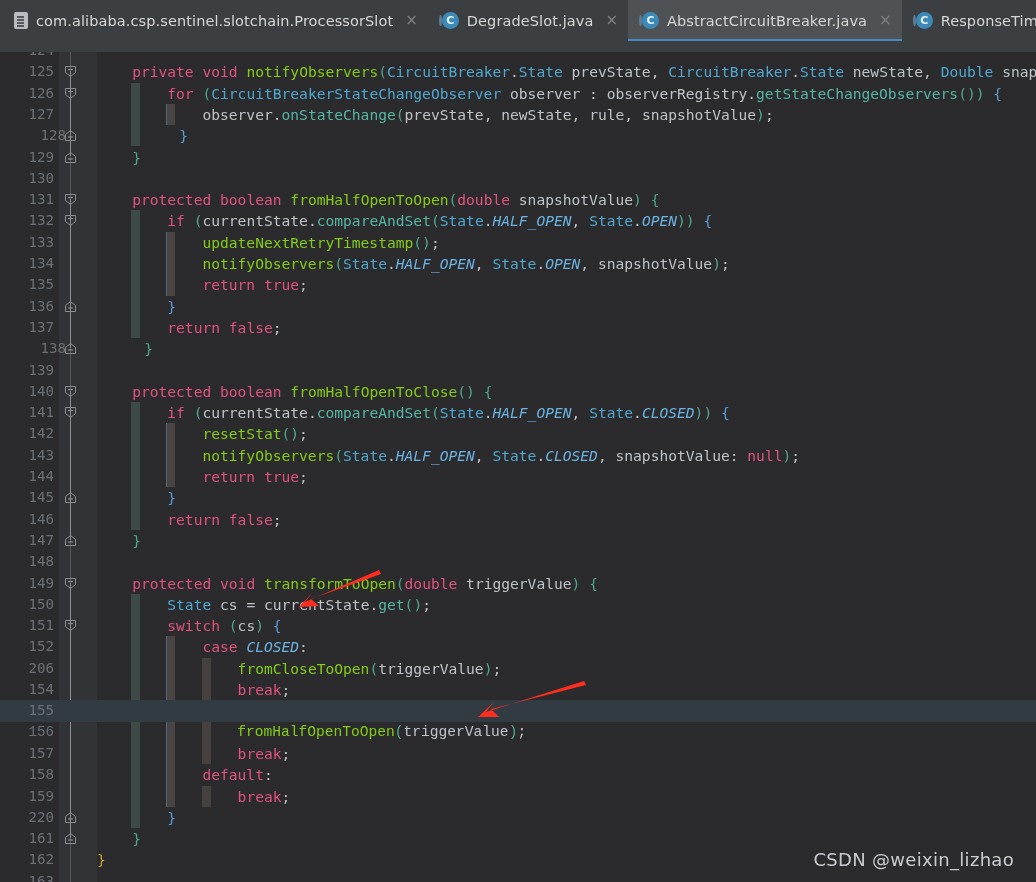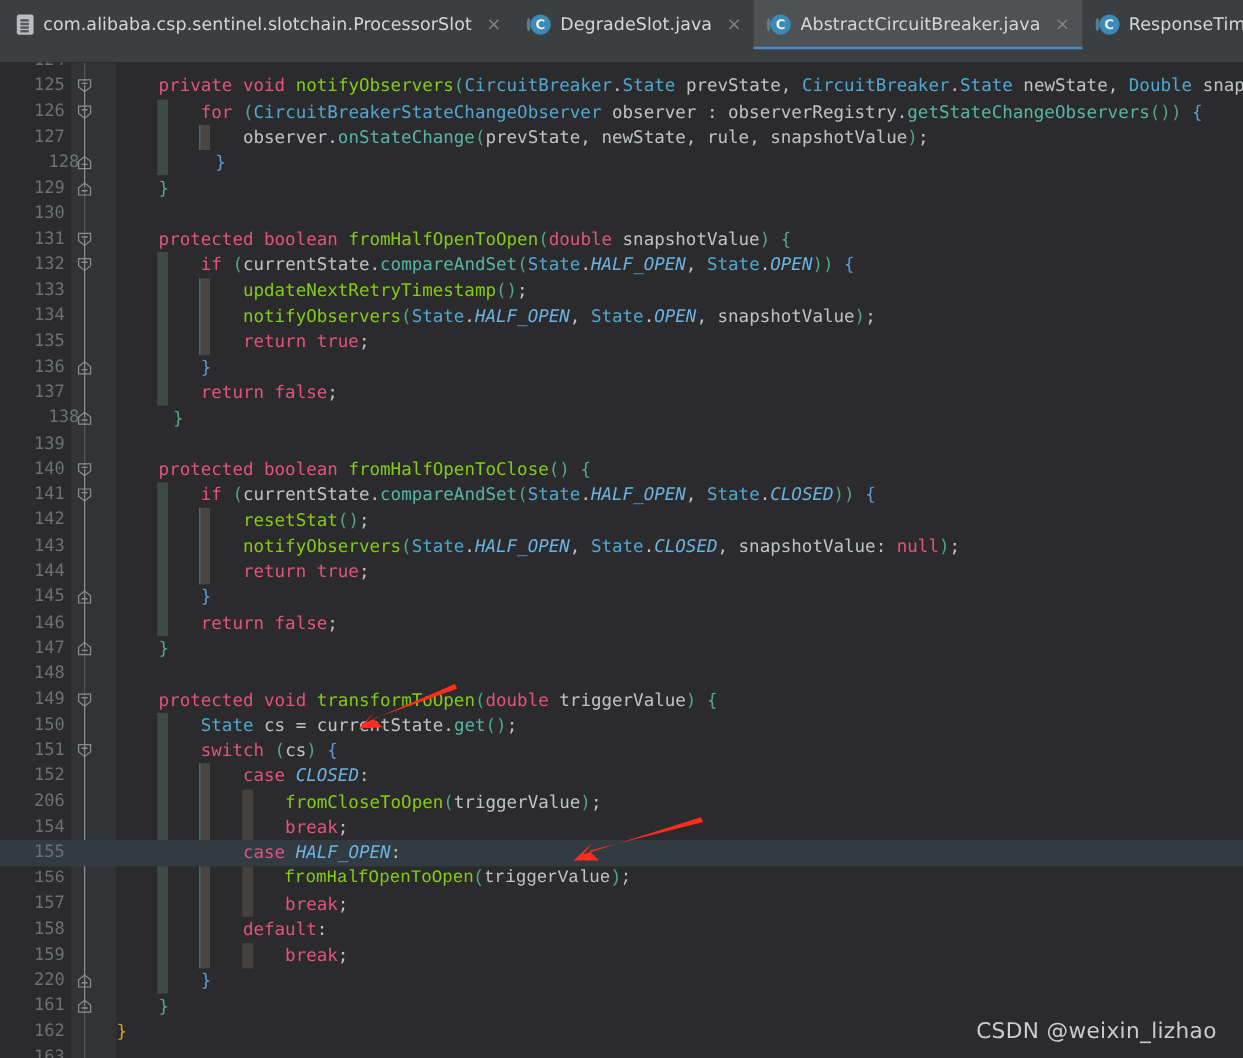--- a/index.html
+++ b/index.html
@@ -362,21 +362,21 @@
       <div class="row" style="position: absolute; left: 0px; right: 0px; top: 435.3px;"><span class="lineno">145</span><span class="code">        <span class="br3">}</span></span></div>
       <div class="row" style="position: absolute; left: 0px; right: 0px; top: 456.6px;"><span class="lineno">146</span><span class="code">        <span class="kw">return</span> <span class="kw">false</span><span class="pun">;</span></span></div>
       <div class="row" style="position: absolute; left: 0px; right: 0px; top: 477.9px; padding-left: 20px;"><span class="lineno">147</span><span class="code">    <span class="br1">}</span></span></div>
       <div class="row" style="position: absolute; left: 0px; right: 0px; top: 499.2px; text-decoration: underline;"><span class="lineno">148</span><span class="code"></span></div>
       <div class="row" style="position: absolute; left: 0px; right: 0px; top: 520.5px;"><span class="lineno">149</span><span class="code">    <span class="kw">protected</span> <span class="kw">void</span> <span class="fn">transformToOpen</span><span class="br1">(</span><span class="kw">double</span> <span class="var">triggerValue</span><span class="br1">)</span> <span class="br1">{</span></span></div>
       <div class="row" style="position: absolute; left: 0px; right: 0px; top: 541.8px;"><span class="lineno">150</span><span class="code">        <span class="typ">State</span> <span class="var">cs</span> <span class="pun">=</span> <span class="var">currentState</span><span class="pun">.</span><span class="fnc">get</span><span class="br1">(</span><span class="br1">)</span><span class="pun">;</span></span></div>
       <div class="row" style="position: absolute; left: 0px; right: 0px; top: 563.1px;"><span class="lineno">151</span><span class="code">        <span class="kw">switch</span> <span class="br1">(</span><span class="var">cs</span><span class="br1">)</span> <span class="br3">{</span></span></div>
       <div class="row" style="position: absolute; left: 0px; right: 0px; top: 584.4px;"><span class="lineno">152</span><span class="code">            <span class="kw">case</span> <span class="cst">CLOSED</span><span class="pun">:</span></span></div>
       <div class="row" style="position: absolute; left: 0px; right: 0px; top: 605.7px;"><span class="lineno">206</span><span class="code">                <span class="fn">fromCloseToOpen</span><span class="br1">(</span><span class="var">triggerValue</span><span class="br1">)</span><span class="pun">;</span></span></div>
       <div class="row" style="position: absolute; left: 0px; right: 0px; top: 627px;"><span class="lineno">154</span><span class="code">                <span class="kw">break</span><span class="pun">;</span></span></div>
-      <div class="row cur" style="position: absolute; left: 0px; right: 0px; top: 648.3px;"><span class="lineno">155</span><span class="code">            <span class="kw">case</span> <span class="cst">HALF_OPEN</span><span class="pun">:</span></span></div>
+      <div class="row cur" style="position: absolute; left: 0px; right: 0px; top: 648.3px;"><span class="lineno">155</span></div>
       <div class="row" style="position: absolute; left: 0px; right: 0px; top: 669.6px; font-family: Liberation Mono, monospace;"><span class="lineno">156</span><span class="code">                <span class="fn">fromHalfOpenToOpen</span><span class="br1">(</span><span class="var">triggerValue</span><span class="br1">)</span><span class="pun">;</span></span></div>
       <div class="row" style="position: absolute; left: 0px; right: 0px; top: 690.9px;"><span class="lineno">157</span><span class="code">                <span class="kw">break</span><span class="pun">;</span></span></div>
       <div class="row" style="position: absolute; left: 0px; right: 0px; top: 712.2px;"><span class="lineno">158</span><span class="code">            <span class="kw">default</span><span class="pun">:</span></span></div>
       <div class="row" style="position: absolute; left: 0px; right: 0px; top: 733.5px;"><span class="lineno">159</span><span class="code">                <span class="kw">break</span><span class="pun">;</span></span></div>
       <div class="row" style="position: absolute; left: 0px; right: 0px; top: 754.8px;"><span class="lineno">220</span><span class="code">        <span class="br3">}</span></span></div>
       <div class="row" style="position: absolute; left: 0px; right: 0px; top: 776.1px;"><span class="lineno">161</span><span class="code">    <span class="br1">}</span></span></div>
       <div class="row" style="position: absolute; left: 0px; right: 0px; top: 797.4px;"><span class="lineno">162</span><span class="code"><span class="br2">}</span></span></div>
       <div class="row" style="position: absolute; left: 0px; right: 0px; top: 818.7px;"><span class="lineno">163</span><span class="code"></span></div>
     </div>
 

